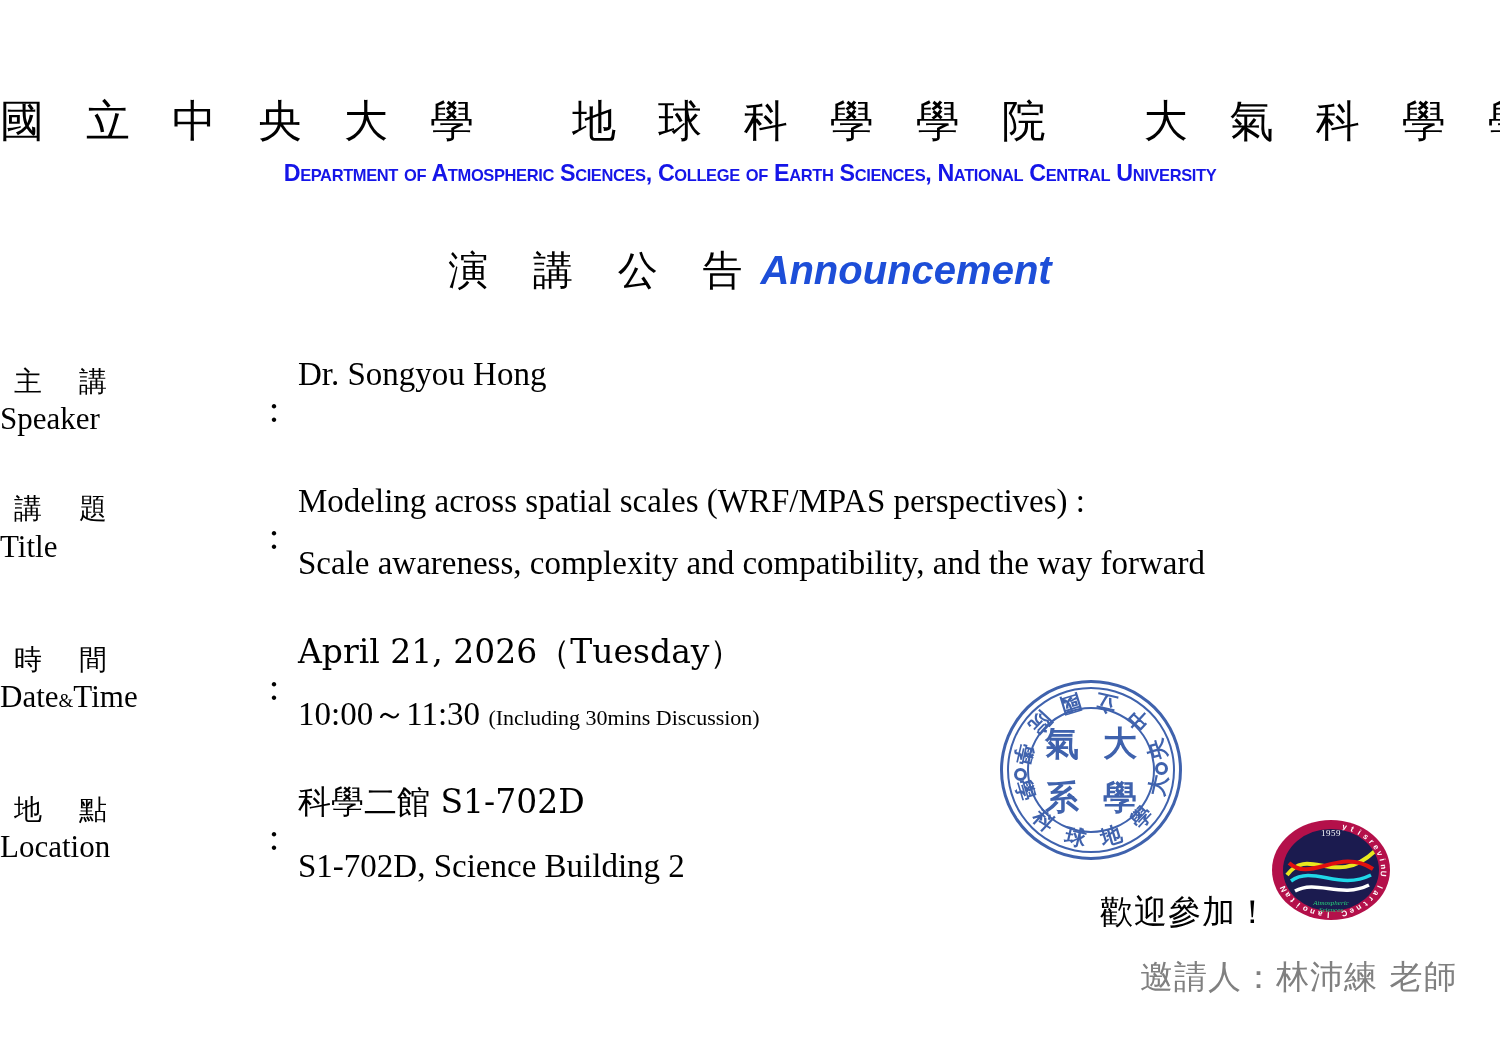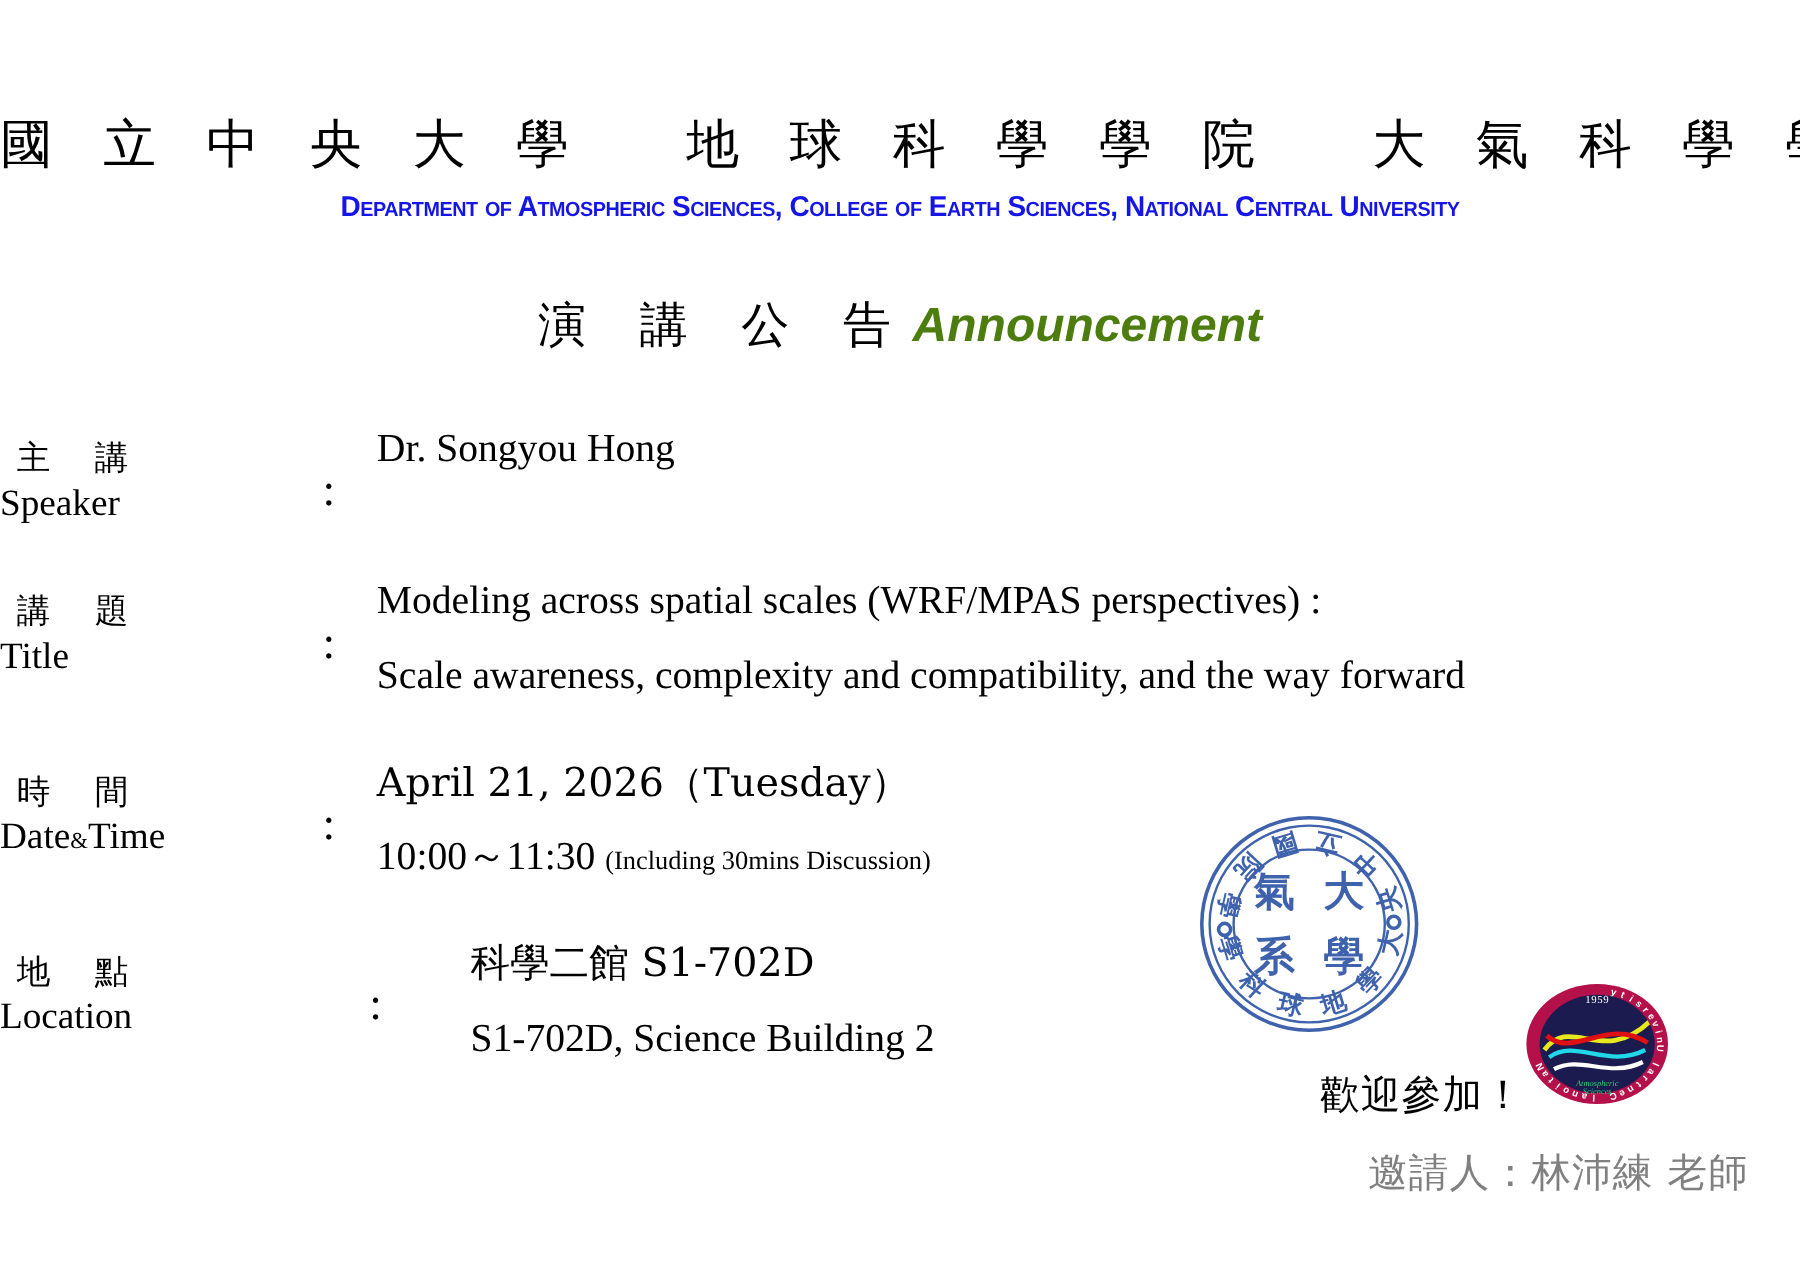--- a/index.html
+++ b/index.html
@@ -62,21 +62,21 @@
     letter-spacing: 16px;
     font-weight: 400;
     color: #000;
     vertical-align: baseline;
   }
   #announce-title-en {
     font-family: "Liberation Sans", "DejaVu Sans", sans-serif;
     font-size: 40px;
     font-weight: bold;
     font-style: italic;
-    color: #4d7c0f;
+    color: #1d4ed8;
     margin-left: 2px;
     vertical-align: baseline;
   }
 
   
   #info-block {
     position: absolute;
     top: 352px;
     left: 0;
     width: 1500px;
@@ -114,21 +114,20 @@
     flex: 0 0 48px;
     text-align: center;
     font-family: "Liberation Serif", "DejaVu Serif", serif;
     font-size: 38px;
     line-height: 1;
     padding-top: 38px;
   }
   .value-cell {
     flex: 1 1 auto;
     padding-right: 16px;
-    margin-left: 16px;
   }
   .value-line {
     font-family: "Liberation Serif", "DejaVu Serif", serif;
     font-size: 33px;
     line-height: 1.34;
     color: #000;
   }
   .value-line.cjk {
     font-family: "DejaVu Serif", "Liberation Serif", serif;
   }
@@ -139,21 +138,21 @@
   #row-speaker .value-cell { padding-top: 0; }
   #row-speaker .speaker-name { margin-bottom: 12px; }
   #row-speaker .speaker-affil { line-height: 1.3; }
 
   #row-title { margin-top: 40px; }
   #row-title .title-line1 { margin-bottom: 18px; }
 
   #row-datetime { margin-top: 44px; }
   #row-datetime .dt-line1 { margin-bottom: 18px; }
 
-  #row-location { margin-top: 44px; gap: 39px; }
+  #row-location { margin-top: 44px; }
   #row-location .loc-line1 { margin-bottom: 20px; }
 
   
   #dept-seal {
     position: absolute;
     left: 1000px;
     top: 680px;
     width: 182px;
     height: 180px;
   }

